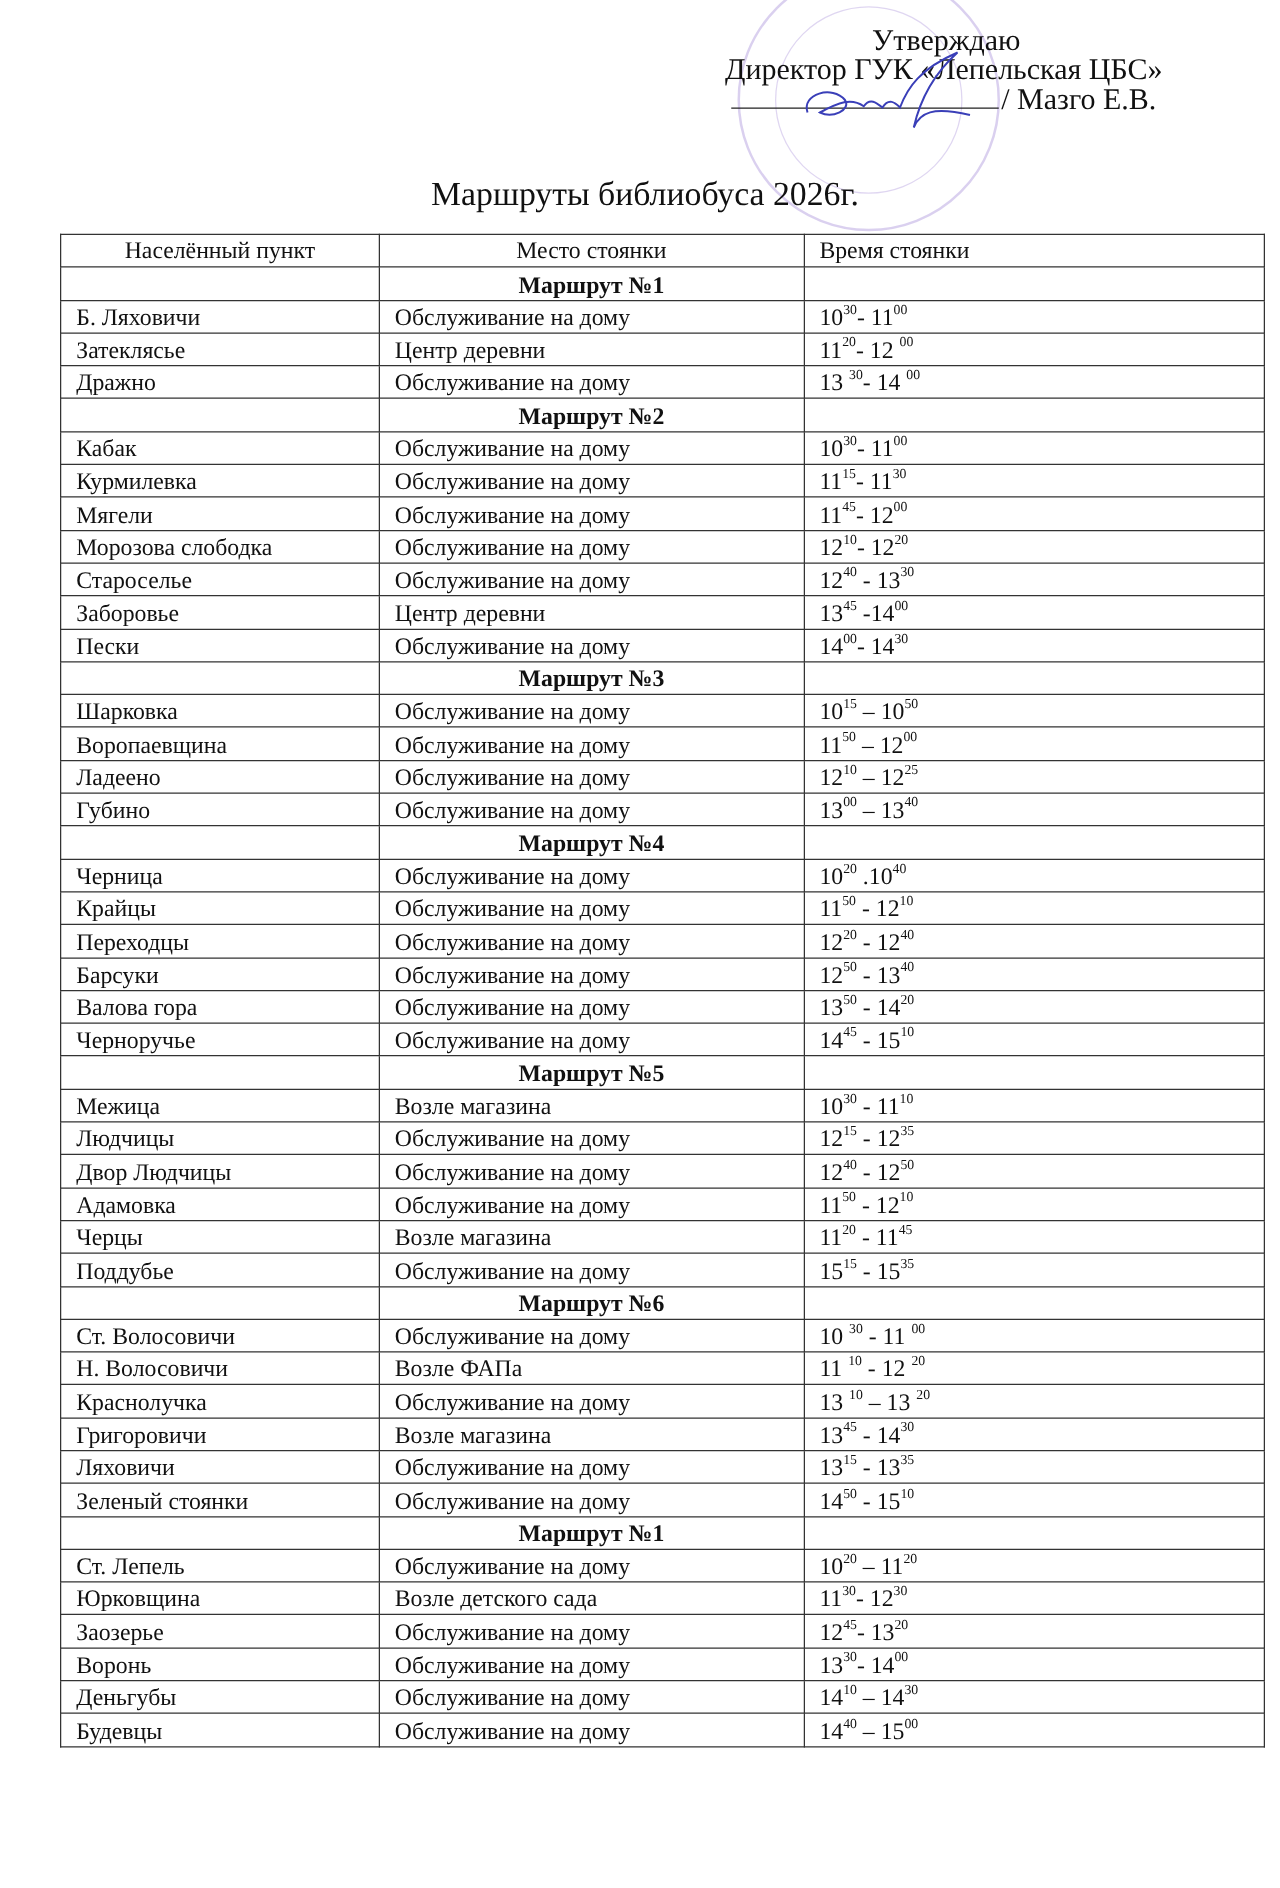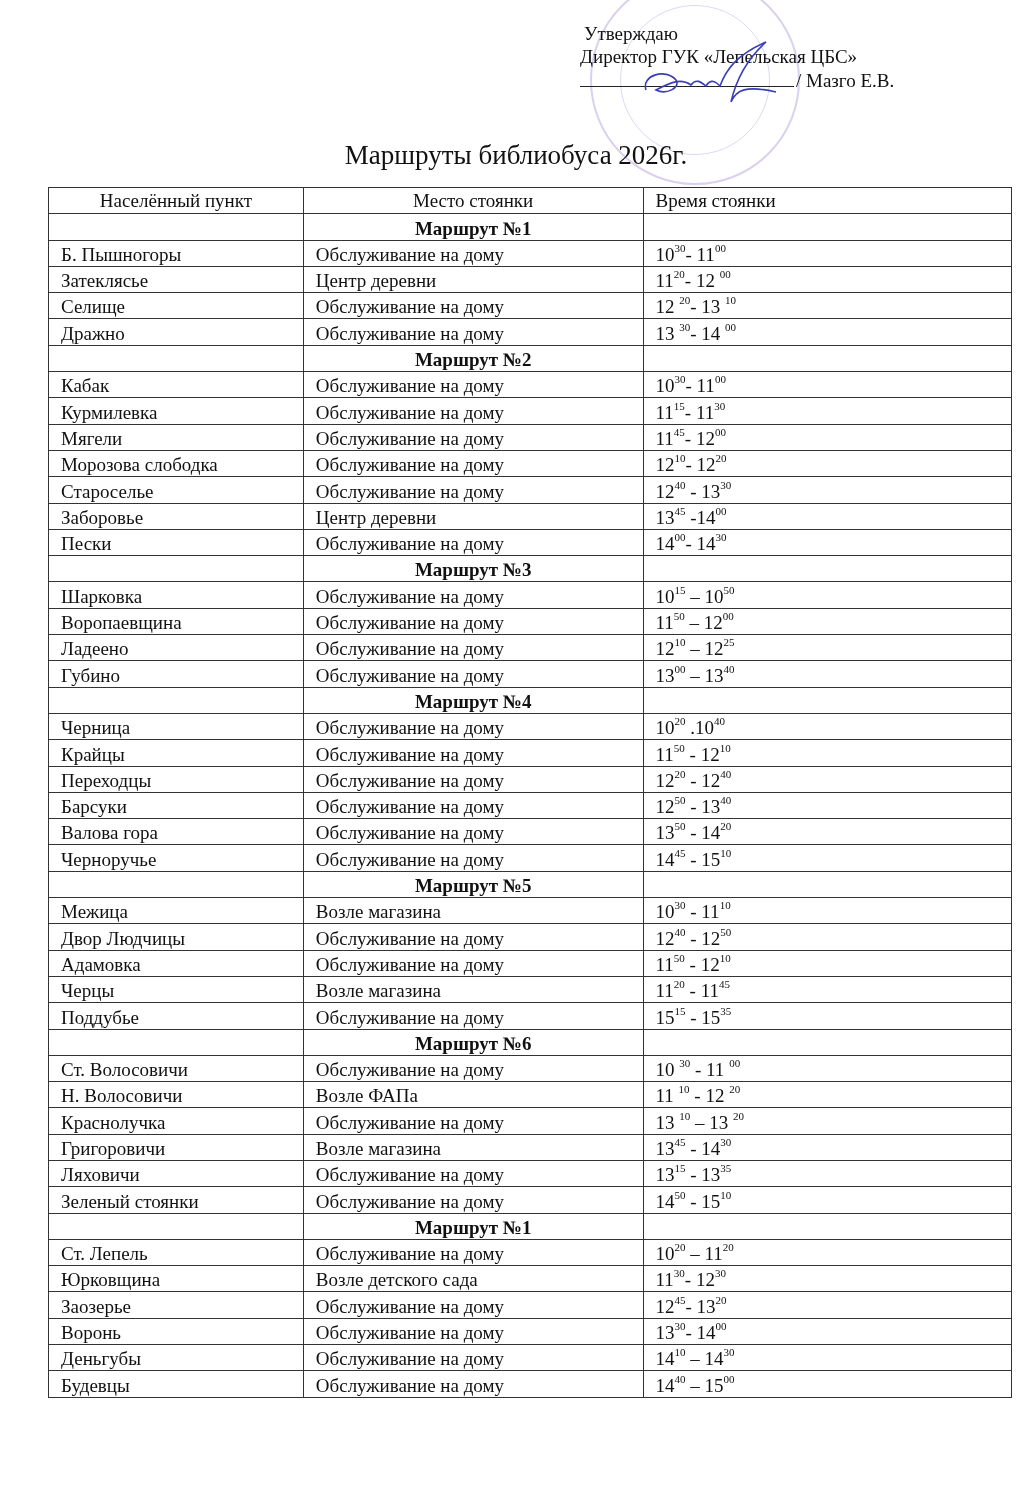--- a/index.html
+++ b/index.html
@@ -1,18 +1,18 @@
 <!DOCTYPE html>
 <html><head>
 <meta charset="utf-8">
 <style>
   html, body { margin: 0; padding: 0; background: #ffffff; }
   body { width: 1024px; height: 1510px; position: relative; overflow: hidden;
          font-family: "Liberation Serif", "DejaVu Serif", serif; color: #111; }
-  .approve { position: absolute; left: 580px; top: 22px; font-size: 19px; line-height: 23px; }
+  .approve { position: absolute; left: 580px; top: 22px; font-size: 24px; line-height: 23px; text-align: center; }
   .approve .line { white-space: nowrap; }
   .approve .sig-line { display: inline-block; width: 214px; border-bottom: 1px solid #222; height: 18px; vertical-align: baseline; margin-right: 2px; }
   .stamp { position: absolute; left: 590px; top: -25px; width: 210px; height: 210px; border-radius: 50%;
            border: 2px solid rgba(150,120,210,0.35); box-sizing: border-box; pointer-events: none; }
   .stamp::after { content: ""; position: absolute; left: 28px; top: 28px; right: 28px; bottom: 28px;
            border-radius: 50%; border: 1px solid rgba(150,120,210,0.3); }
   .signature { position: absolute; left: 636px; top: 40px; pointer-events: none; }
   .title { position: absolute; left: 0; width: 1024px; top: 140px; text-align: center; font-size: 27px; padding-left: 8px; box-sizing: border-box; }
   table.routes { position: absolute; left: 48px; top: 187px; width: 964px; border-collapse: collapse; font-size: 19px; }
   table.routes td, table.routes th { border: 1px solid #333; padding: 0 0 0 12px; height: 25.3px; line-height: 22px; font-weight: normal; text-align: left; vertical-align: bottom; white-space: nowrap; }
@@ -52,35 +52,30 @@
       <th class="c3">Время стоянки</th>
     </tr>
   </thead>
   <tbody id="routes-body">
       <tr class="route-row">
         <td></td>
         <td class="route-name">Маршрут №1</td>
         <td></td>
       </tr>
       <tr>
-        <td>Б. Пышногоры</td>
+        <td>Б. Ляховичи</td>
         <td>Обслуживание на дому</td>
         <td><span>10</span><sup>30</sup><span style="white-space:pre">- </span><span>11</span><sup>00</sup></td>
       </tr>
       <tr>
         <td>Затеклясье</td>
         <td>Центр деревни</td>
         <td><span>11</span><sup>20</sup><span style="white-space:pre">- </span><span>12 </span><sup>00</sup></td>
       </tr>
       <tr>
-        <td>Селище</td>
-        <td>Обслуживание на дому</td>
-        <td><span>12 </span><sup>20</sup><span style="white-space:pre">- </span><span>13 </span><sup>10</sup></td>
-      </tr>
-      <tr>
         <td>Дражно</td>
         <td>Обслуживание на дому</td>
         <td><span>13 </span><sup>30</sup><span style="white-space:pre">- </span><span>14 </span><sup>00</sup></td>
       </tr>
       <tr class="route-row">
         <td></td>
         <td class="route-name">Маршрут №2</td>
         <td></td>
       </tr>
       <tr>
@@ -182,20 +177,25 @@
         <td></td>
         <td class="route-name">Маршрут №5</td>
         <td></td>
       </tr>
       <tr>
         <td>Межица</td>
         <td>Возле магазина</td>
         <td><span>10</span><sup>30</sup><span style="white-space:pre"> - </span><span>11</span><sup>10</sup></td>
       </tr>
       <tr>
+        <td>Людчицы</td>
+        <td>Обслуживание на дому</td>
+        <td><span>12</span><sup>15</sup><span style="white-space:pre"> - </span><span>12</span><sup>35</sup></td>
+      </tr>
+      <tr>
         <td>Двор Людчицы</td>
         <td>Обслуживание на дому</td>
         <td><span>12</span><sup>40</sup><span style="white-space:pre"> - </span><span>12</span><sup>50</sup></td>
       </tr>
       <tr>
         <td>Адамовка</td>
         <td>Обслуживание на дому</td>
         <td><span>11</span><sup>50</sup><span style="white-space:pre"> - </span><span>12</span><sup>10</sup></td>
       </tr>
       <tr>

